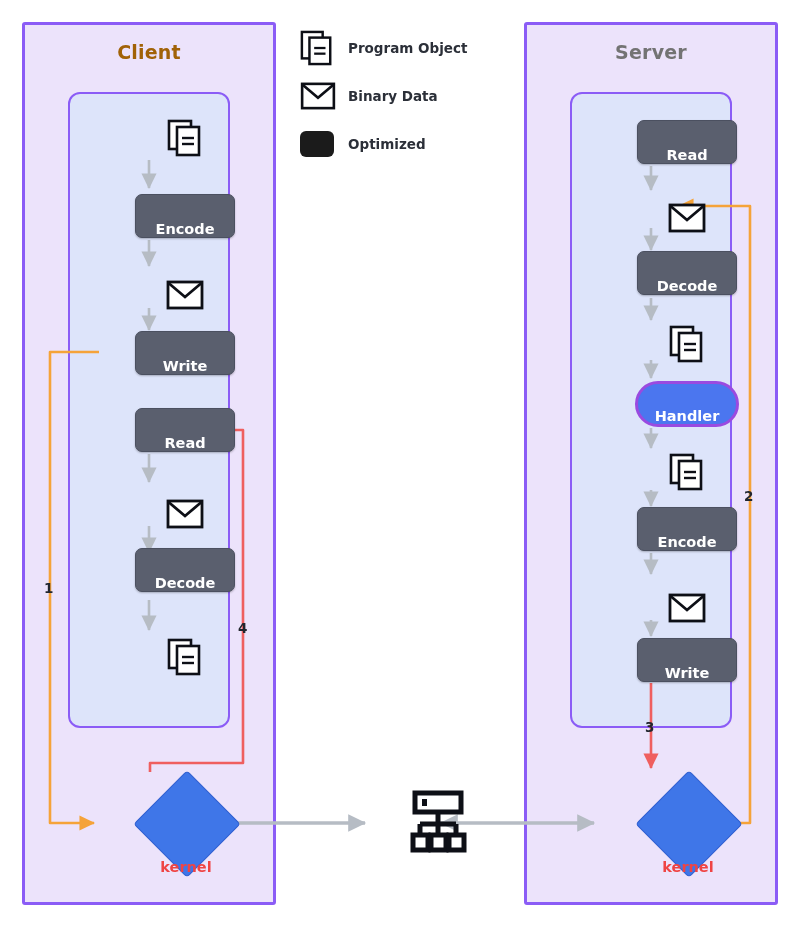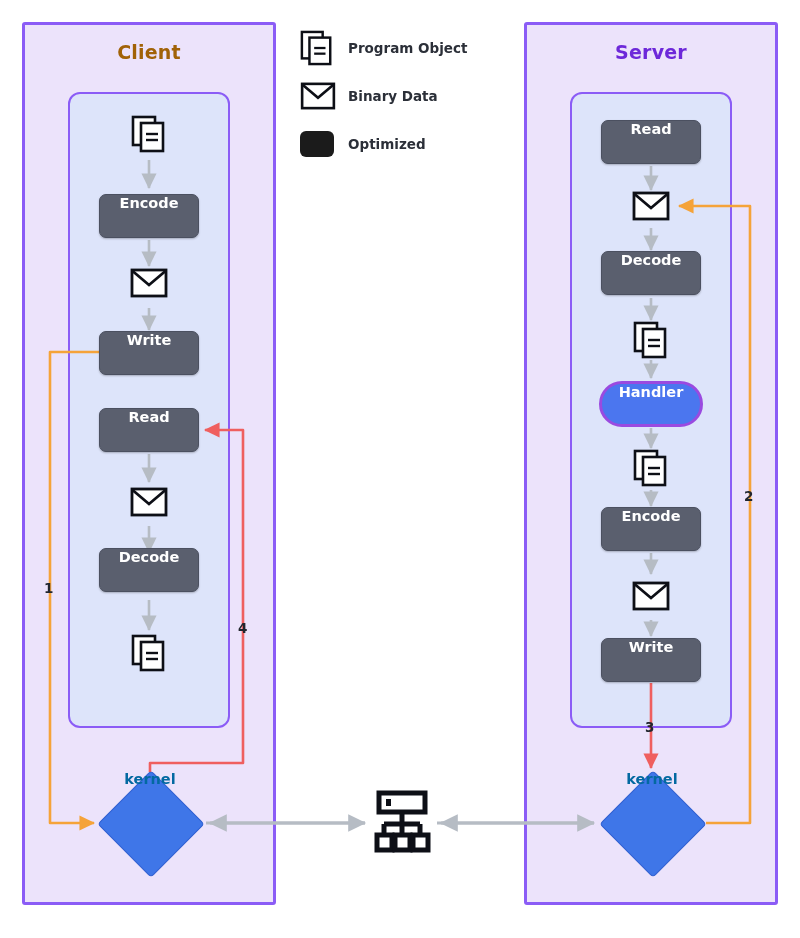--- a/index.html
+++ b/index.html
@@ -7,39 +7,39 @@
        font-family:"DejaVu Sans","Liberation Sans",sans-serif;}
   .root{position:absolute;inset:0;}
 
   
   .panel{position:absolute;background:#ece3fb;border:3px solid #8b5cf6;border-radius:3px;box-sizing:border-box;}
   #client-panel{left:22px;top:22px;width:254px;height:883px;}
   #server-panel{left:524px;top:22px;width:254px;height:883px;}
 
   .panel-title{position:absolute;width:100%;text-align:center;top:16px;font-size:19px;font-weight:bold;letter-spacing:.2px;}
   #client-title{color:#a16207;}
-  #server-title{color:#6d28d9;}
+  #server-title{color:#737373;}
 
   
   .inner{position:absolute;background:#dde4fa;border:2.5px solid #8b5cf6;border-radius:12px;box-sizing:border-box;}
   #client-inner{left:68px;top:92px;width:162px;height:636px;}
   #server-inner{left:570px;top:92px;width:162px;height:636px;}
 
   
-  .node{position:absolute;box-sizing:border-box;display:flex;align-items:flex-start;justify-content:center;}
+  .node{position:absolute;box-sizing:border-box;display:flex;align-items:flex-end;justify-content:center;margin-left:36px;}
   .box{background:#5a5f6e;border:1.5px solid #4b5060;border-radius:7px;color:#ffffff;
        font-size:14.5px;font-weight:bold;width:100px;height:44px;box-shadow:0 1px 2px rgba(0,0,0,.25);}
   .pill{background:#4b76ef;border:3px solid #9a4ae0;border-radius:24px;color:#ffffff;
         font-size:14.5px;font-weight:bold;width:104px;height:46px;}
 
   
   .kernel{width:104px;height:104px;}
   .kernel .dia{position:absolute;left:50%;top:50%;width:74px;height:74px;margin:-37px 0 0 -37px;
         background:#3f76e8;border:1.5px solid #2f5fd0;transform:rotate(45deg);border-radius:4px;}
-  .kernel .lab{position:relative;z-index:2;color:#0369a1;font-size:14.5px;font-weight:bold;}
+  .kernel .lab{position:relative;z-index:2;color:#ef4444;font-size:14.5px;font-weight:bold;}
 
   
   .iconnode{width:46px;height:42px;}
 
   
   #legend{position:absolute;left:300px;top:24px;width:210px;text-align:right;}
   .legrow{display:flex;align-items:center;height:48px;}
   .legicon{width:48px;display:flex;align-items:center;justify-content:flex-start;}
   .swatch{width:34px;height:26px;border-radius:6px;}
   .legtext{font-size:13.5px;font-weight:bold;color:#2b2f38;}

